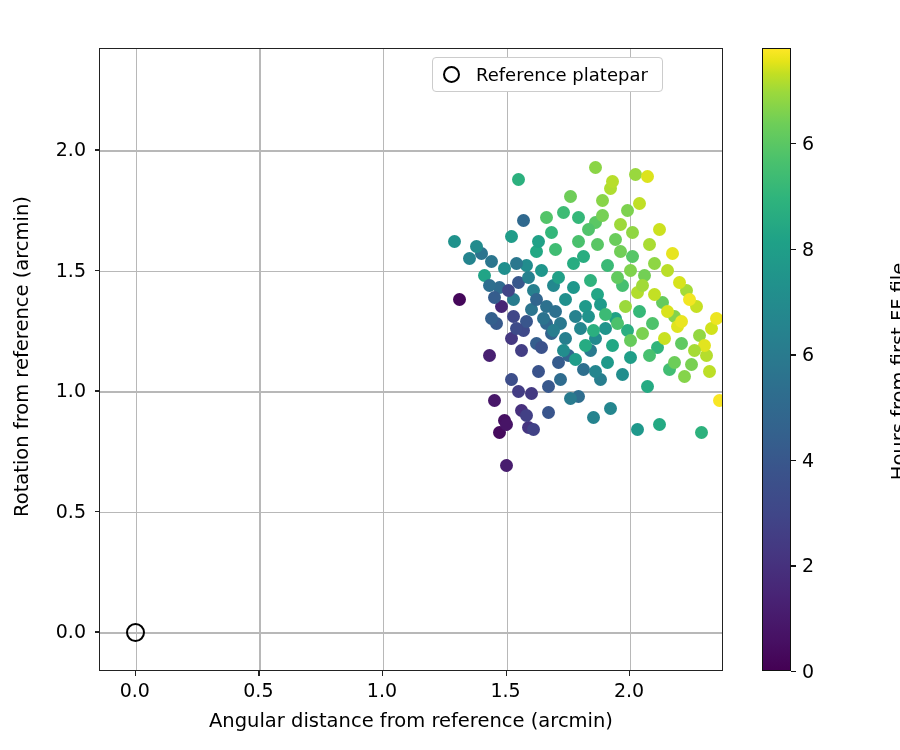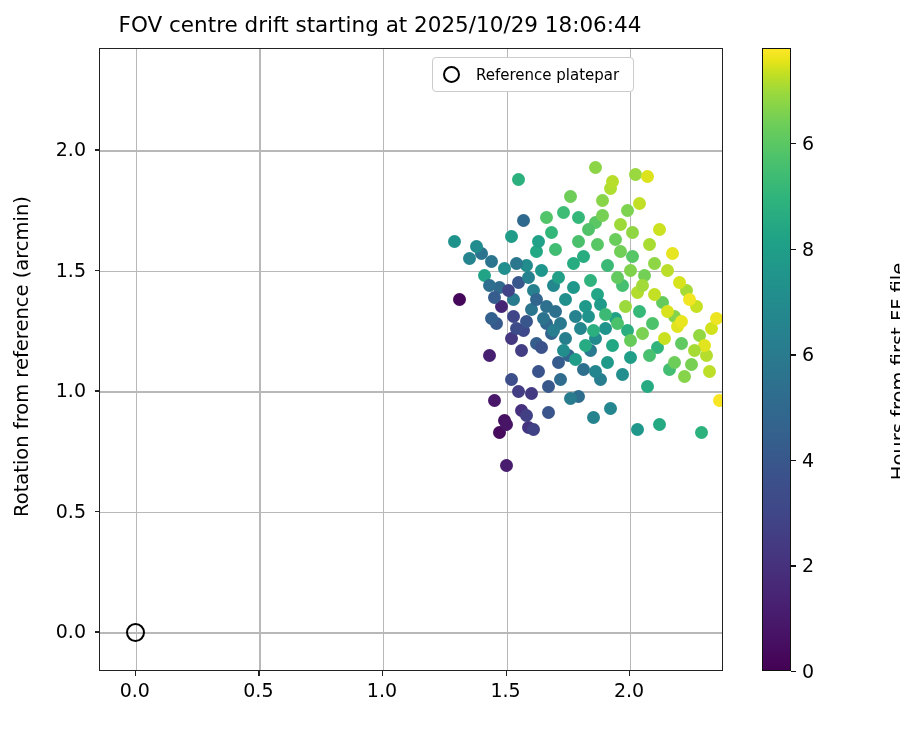--- a/index.html
+++ b/index.html
@@ -143,21 +143,21 @@
   }
   #legend-marker {
     width: 17px;
     height: 17px;
     border-radius: 50%;
     border: 2.1px solid #000000;
     box-sizing: border-box;
     flex: none;
   }
   #legend-label {
-    font-size: 15px;
+    font-size: 18px;
     color: #000000;
     white-space: nowrap;
   }
 
   
   #colorbar-wrap {
     position: absolute;
     left: 762px;
     top: 48px;
     width: 29px;
@@ -216,21 +216,20 @@
     white-space: nowrap;
     transform: rotate(-90deg);
     transform-origin: center center;
   }
 </style>
 </head>
 <body>
 
 <div id="figure">
 
-  <div id="plot-title">FOV centre drift starting at 2025/10/29 18:06:44</div>
 
   <div id="axes-frame">
     <div id="grid-layer">
         <div class="gridline v" style="left: 35.8337px;"></div>
         <div class="gridline v" style="left: 159.398px;"></div>
         <div class="gridline v" style="left: 282.962px;"></div>
         <div class="gridline v" style="left: 406.527px;"></div>
         <div class="gridline v" style="left: 530.091px;"></div>
         <div class="gridline h" style="top: 583.234px;"></div>
         <div class="gridline h" style="top: 462.731px;"></div>
@@ -431,20 +430,21 @@
       <div class="tick-mark y" style="top: 510.731px;"></div>
       <div class="ticklabel y" style="top: 510.731px;">0.5</div>
       <div class="tick-mark y" style="top: 390.228px;"></div>
       <div class="ticklabel y" style="top: 390.228px;">1.0</div>
       <div class="tick-mark y" style="top: 269.725px;"></div>
       <div class="ticklabel y" style="top: 269.725px;">1.5</div>
       <div class="tick-mark y" style="top: 149.222px;"></div>
       <div class="ticklabel y" style="top: 149.222px;">2.0</div>
     </div>
 
+  <div id="xlabel">Angular distance from reference (arcmin)</div>
   <div id="ylabel">Rotation from reference (arcmin)</div>
 
   <div id="legend">
     <div id="legend-marker"></div>
     <div id="legend-label">Reference platepar</div>
   </div>
 
   <div id="colorbar-wrap">
     <div id="colorbar-gradient"></div>
   <div class="cb-tick" style="top: 623px;"></div>

